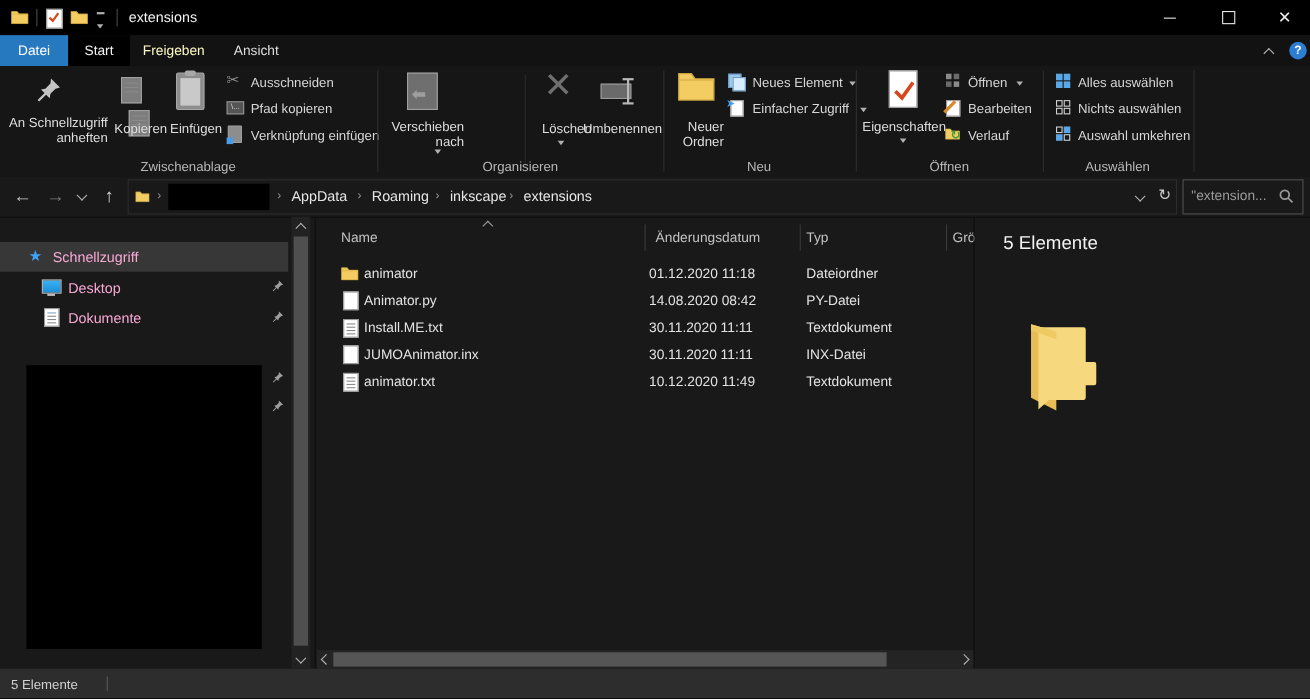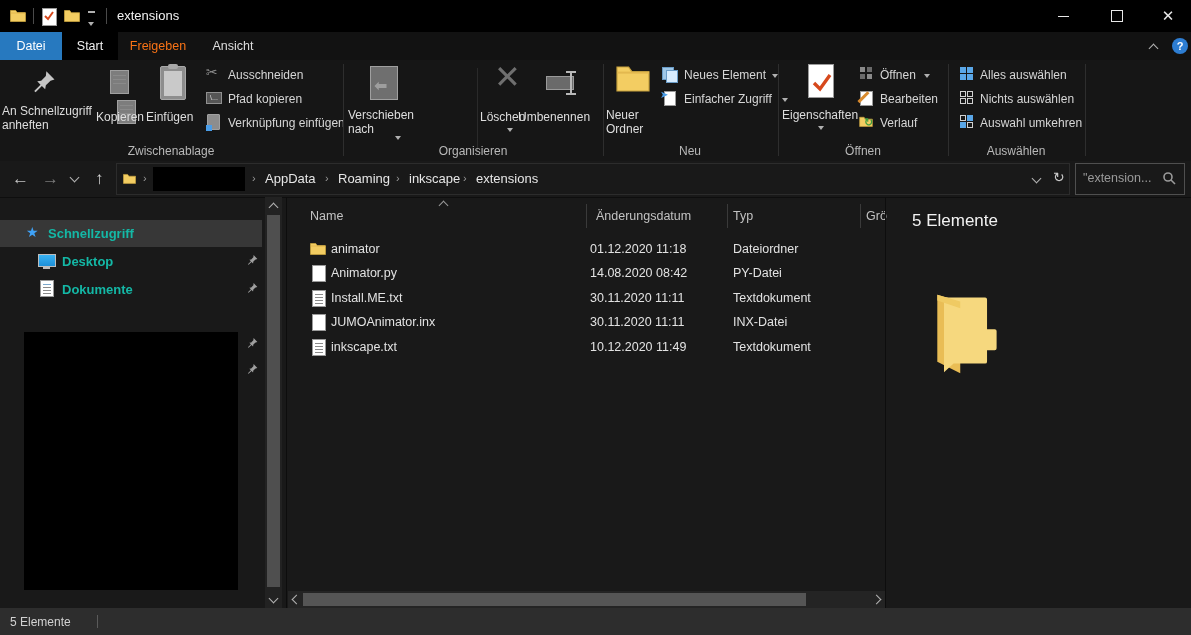--- a/index.html
+++ b/index.html
@@ -11,41 +11,41 @@
   .qat-sep{width:1px;height:16px;background:#4a4a4a;top:8px;}
   .win-btn{width:46px;height:32px;top:0;display:flex;align-items:center;justify-content:center;color:#e8e8e8;}
   .maxbox{width:10px;height:10px;border:1px solid #e8e8e8;}
   
   #tabrow{left:0;top:32px;width:1191px;height:28px;background:#121212;}
   .tab{height:28px;display:flex;align-items:center;justify-content:center;font-size:12.5px;}
   
   #ribbon{left:0;top:60px;width:1191px;height:101px;background:#161616;border-bottom:1px solid #2a2a2a;}
   .rsep{width:1px;top:4px;height:92px;background:#2e2e2e;}
   .grp-label{top:84px;font-size:12px;color:#b8b8b8;text-align:center;}
-  .big-label{font-size:12px;color:#dedede;text-align:left;line-height:14px;}
+  .big-label{font-size:12px;color:#dedede;text-align:right;line-height:14px;}
   .dis{color:#9a9a9a;}
   .sm-label{font-size:12px;color:#d6d6d6;white-space:nowrap;}
   .caret{width:0;height:0;border-left:3.5px solid transparent;border-right:3.5px solid transparent;border-top:4px solid #b0b0b0;display:inline-block;}
   .chev{display:inline-block;width:6px;height:6px;border-right:1.6px solid #b4b4b4;border-bottom:1.6px solid #b4b4b4;}
   .chev-d{transform:rotate(45deg);}
   .chev-r{transform:rotate(-45deg);}
   .chev-l{transform:rotate(135deg);}
   .chev-u{transform:rotate(-135deg);}
   
   .page{background:#fff;border:1px solid #9a9a9a;position:relative;}
   .gpage{background:#7d7d7d;border:1px solid #a0a0a0;position:relative;}
   .tline{position:absolute;left:2px;right:2px;height:1px;background:#8a8a8a;}
   
   #addr{left:0;top:161px;width:1191px;height:36px;background:#191919;border-bottom:1px solid #0e0e0e;}
   .nav-glyph{font-size:17px;line-height:17px;}
   .crumb{font-size:13px;color:#e6e6e6;white-space:nowrap;}
   .crumb-chev{color:#9a9a9a;font-size:11px;}
   
   #sidebar-sel{background:#373737;}
-  .side-label{font-size:13px;color:#14b8a6;white-space:nowrap;font-weight:bold;}
+  .side-label{font-size:13px;color:#f9a8d4;white-space:nowrap;}
   .list-text{font-size:12.5px;color:#e2e2e2;white-space:nowrap;text-align:right;}
   .hdr-text{font-size:12.5px;color:#c2c2c2;white-space:nowrap;}
   .colsep{width:1px;height:24px;background:#3a3a3a;top:204px;}
   
   .sb-track{background:#222;}
   .sb-thumb{background:#4f4f4f;}
   
   #statusbar{left:0;top:608px;width:1191px;height:27px;background:#2d2d2d;}
   .redact{background:#000;}
 </style>
@@ -80,21 +80,21 @@
       </div>
     <div class="abs win-btn" style="left:1094px">
         <div class="maxbox"></div>
       </div>
     <div class="abs win-btn" style="left:1145px;font-size:15px">✕</div>
   </div>
 
   <div class="abs" id="tabrow">
     <div class="abs tab" style="left:0;width:62px;background:#2779bf;color:#fff">Datei</div>
     <div class="abs tab" style="left:62px;width:56px;background:#000;color:#f0f0f0">Start</div>
-    <div class="abs tab" style="left:124px;width:68px;color:#f97316">Freigeben</div>
+    <div class="abs tab" style="left:124px;width:68px;color:#fef9c3">Freigeben</div>
     <div class="abs tab" style="left:202px;width:62px;color:#dcdcdc">Ansicht</div>
     <span class="abs chev chev-u" style="left:1150px;top:13px"></span>
     <div class="abs" style="left:1172px;top:6px;width:16px;height:16px;border-radius:50%;background:#2d7dd2;color:#fff;font-size:11px;font-weight:bold;display:flex;align-items:center;justify-content:center">?</div>
   </div>
 
   <div class="abs" id="ribbon">
 
     <div class="abs" style="left:20px;top:6px;width:48px;height:42px">
       <svg class="abs" style="left:10px;top:2px" width="28" height="30" viewBox="0 0 24 24">
           <path d="M14 2 l7 7 -3.4 1 -4 4 -0.6 3.4 -2.8-2.8 -5.4 5.4 -1.2-1.2 5.4-5.4 -2.8-2.8 3.4-0.6 4-4 z" fill="#c4c4c4"></path>
@@ -366,21 +366,21 @@
       <span class="abs list-text" style="left:445px;top:4px">INX-Datei</span>
     </div>
 
     <div class="abs" style="left:0;top:139px;width:598px;height:24px">
       <div class="page abs" style="left:24px;top:3px;width:12px;height:15px">
         <div class="tline" style="top:3px"></div>
           <div class="tline" style="top:6px"></div>
           <div class="tline" style="top:9px"></div>
           <div class="tline" style="top:12px"></div>
       </div>
-      <span class="abs list-text" style="left:43px;top:4px">inkscape.txt</span>
+      <span class="abs list-text" style="left:43px;top:4px">animator.txt</span>
       <span class="abs list-text" style="left:302px;top:4px">10.12.2020 11:49</span>
       <span class="abs list-text" style="left:445px;top:4px">Textdokument</span>
     </div>
 
     <div class="abs sb-track" style="left:0;top:394px;width:598px;height:17px;background:#242424">
       <span class="abs chev chev-l" style="left:5px;top:5px"></span>
       <div class="abs sb-thumb" style="left:15px;top:2px;width:503px;height:13px;background:#555"></div>
       <span class="abs chev chev-r" style="left:585px;top:5px"></span>
     </div>
     <div class="abs" style="left:597px;top:0;width:1px;height:411px;background:#0d0d0d"></div>

